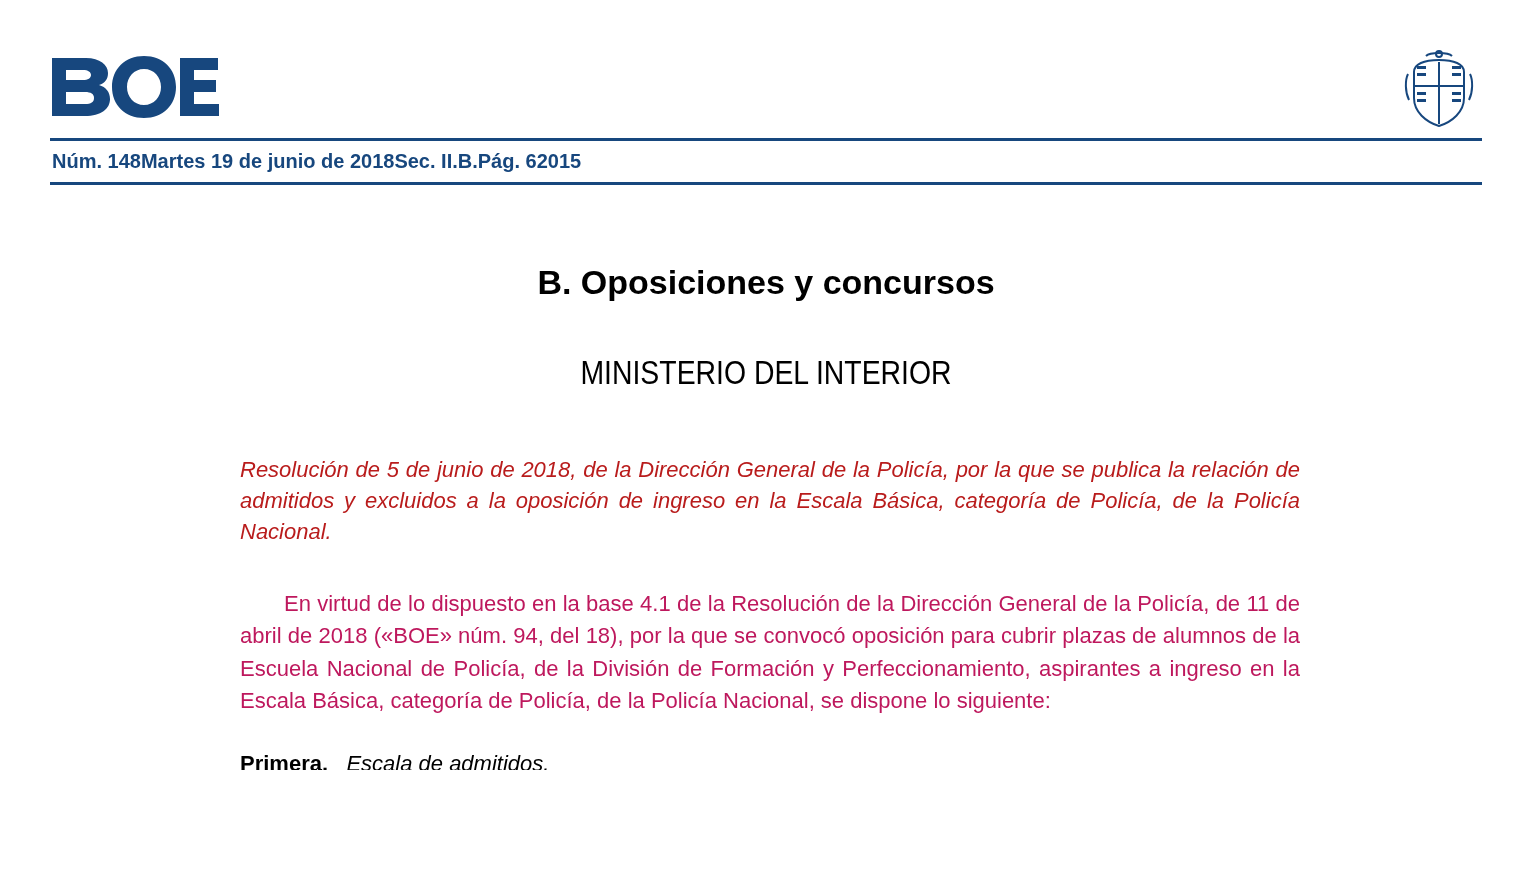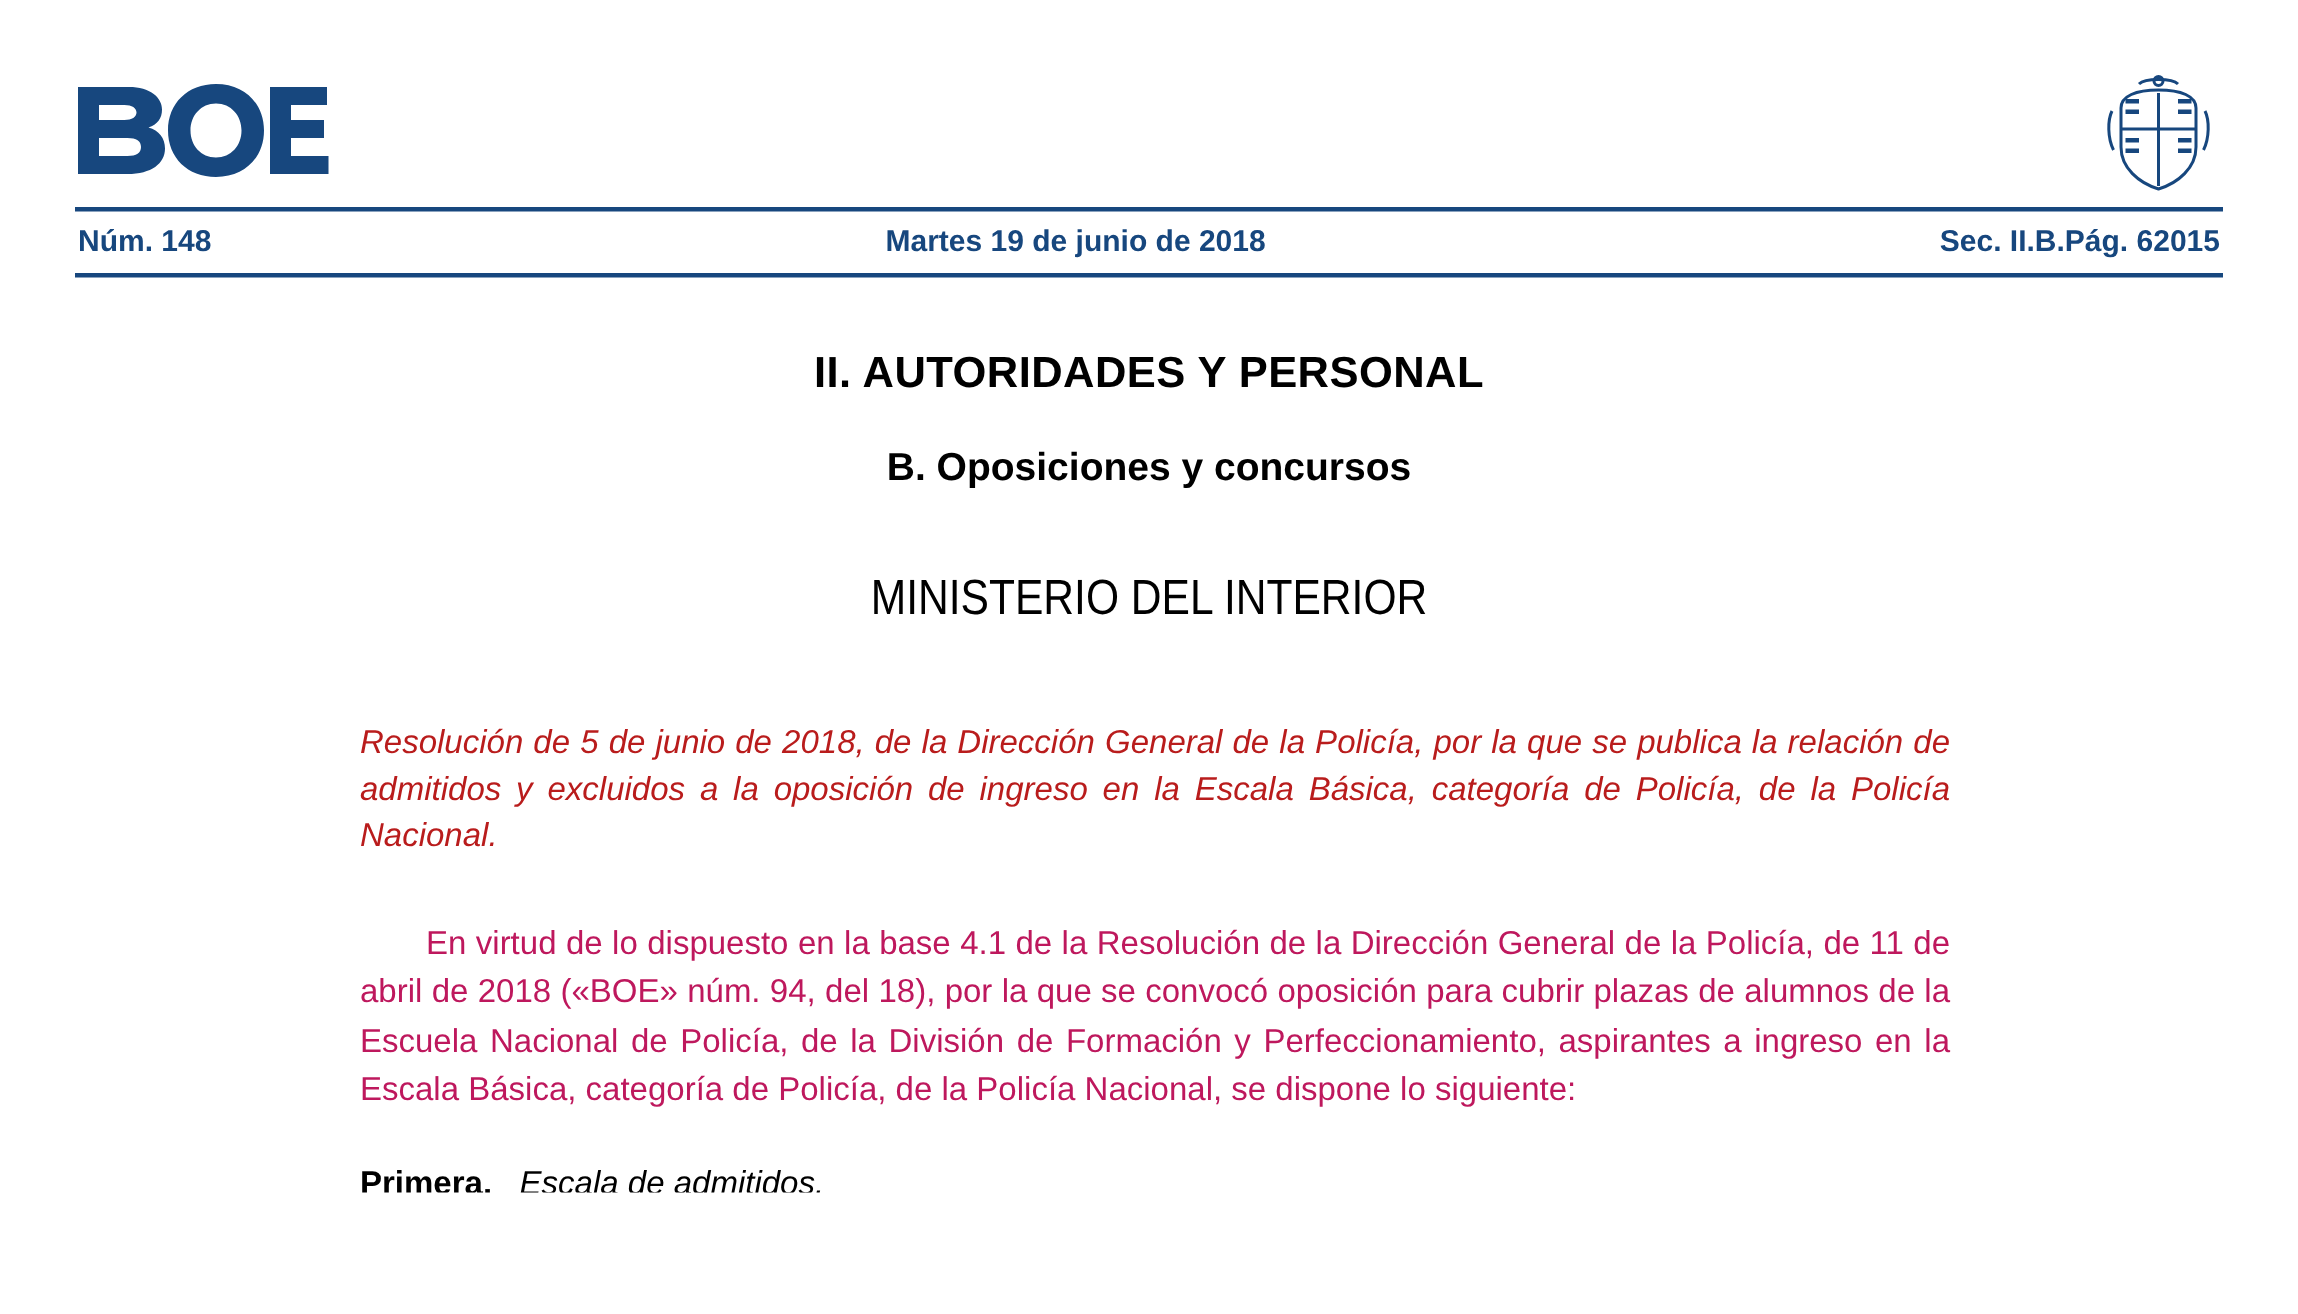--- a/index.html
+++ b/index.html
@@ -58,21 +58,21 @@
   .coat svg { display: block; }
 
   
   .rule-top {
     border-top: 3px solid #17477e;
     margin-top: 10px;
   }
   .header-line {
     display: flex;
     align-items: baseline;
-    justify-content: space-between;
+    justify-content: flex-start;
     font-size: 20px;
     font-weight: bold;
     color: #17477e;
     padding: 9px 2px 9px 2px;
   }
   .header-left { white-space: nowrap; }
   .header-center { white-space: nowrap; }
   .header-right { white-space: nowrap; }
   .header-right .sec { }
   .rule-bottom {
@@ -85,21 +85,21 @@
   }
   .h-section {
     text-align: center;
     font-size: 29px;
     font-weight: bold;
     color: #000;
     letter-spacing: 0.3px;
   }
   .h-subsection {
     text-align: center;
-    font-size: 26px;
+    font-size: 34px;
     font-weight: bold;
     color: #000;
     margin-top: 30px;
   }
   .h-ministry {
     text-align: center;
     font-size: 33px;
     font-weight: normal;
     color: #000;
     margin-top: 52px;
@@ -206,21 +206,20 @@
     <div class="header-center">Martes 19 de junio de 2018</div>
     <div class="header-right">
       <span class="sec">Sec. II.B.</span><span>Pág. 62015</span>
     </div>
   </div>
 
   <div class="rule-bottom"></div>
 
   <div class="content">
 
-    <div class="h-section">II. AUTORIDADES Y PERSONAL</div>
     <div class="h-subsection">B. Oposiciones y concursos</div>
     <div class="h-ministry">MINISTERIO DEL INTERIOR</div>
 
     <div class="item">
       <div class="item-title">Resolución de 5 de junio de 2018, de la Dirección General de la Policía, por la que se publica la relación de admitidos y excluidos a la oposición de ingreso en la Escala Básica, categoría de Policía, de la Policía Nacional.</div>
     </div>
 
     <div class="para">En virtud de lo dispuesto en la base 4.1 de la Resolución de la Dirección General de la Policía, de 11 de abril de 2018 («BOE» núm. 94, del 18), por la que se convocó oposición para cubrir plazas de alumnos de la Escuela Nacional de Policía, de la División de Formación y Perfeccionamiento, aspirantes a ingreso en la Escala Básica, categoría de Policía, de la Policía Nacional, se dispone lo siguiente:</div>
 
     <div class="para-cut">

